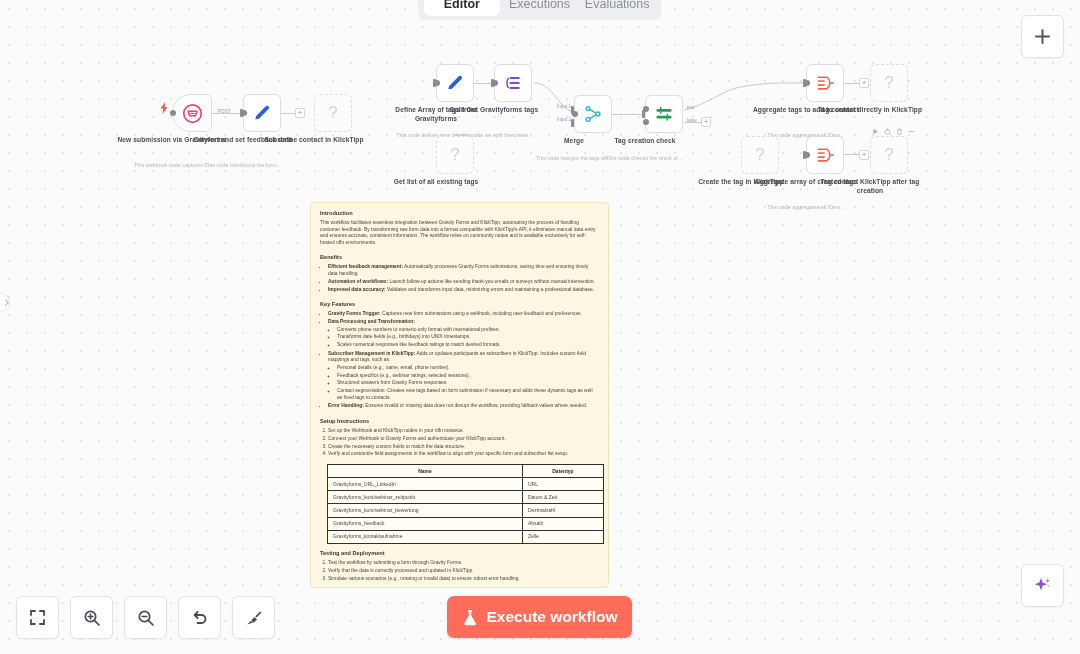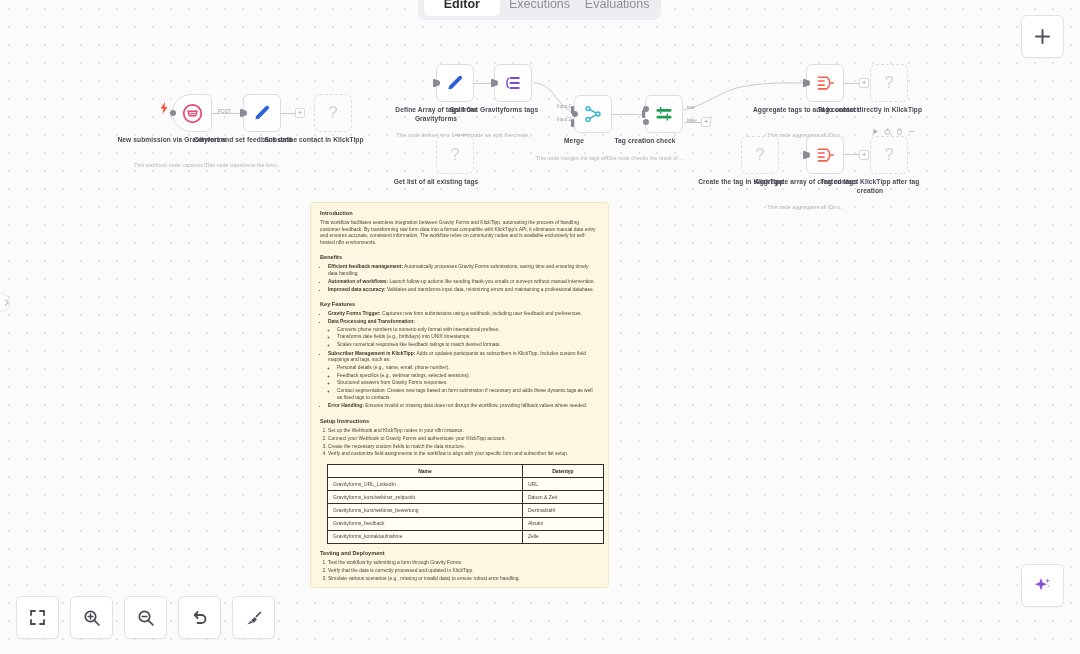--- a/index.html
+++ b/index.html
@@ -294,20 +294,26 @@
     </div>
     <div class="sqbtn">
       <svg width="18" height="18" viewBox="0 0 18 18" fill="#4a4a54">
         <path d="M15.2 2.4 L10.4 7.2 L11.6 8.4 L16.4 3.6 Z"></path>
         <path d="M9.6 8 L6.2 11.4 L8.6 13.8 L12 10.4 Z"></path>
         <path d="M5.6 12 L2.2 15.6 L8 13.4 Z"></path>
       </svg>
     </div>
   </div>
 
+  <button id="execute-btn">
+    <svg width="16" height="17" viewBox="0 0 16 17" fill="#fff">
+      <path d="M6 1 H10 V2.4 H9.2 V6.4 L13.6 14 A1.5 1.5 0 0 1 12.3 16.2 H3.7 A1.5 1.5 0 0 1 2.4 14 L6.8 6.4 V2.4 H6 Z"></path>
+    </svg>
+    <span>Execute workflow</span>
+  </button>
 
   <div class="wire" style="left:210px; top:113px; width:40px;"></div>
   <div class="wire" style="left:281px; top:113px; width:14px;"></div>
   <div class="wire" style="left:474px; top:83px; width:26px;"></div>
   <div class="wire" style="left:612px; top:114px; width:32px;"></div>
   <div class="wire" style="left:684px; top:122px; width:17px;"></div>
   <div class="wire" style="left:843px; top:83px; width:16px;"></div>
   <div class="wire" style="left:843px; top:154px; width:16px;"></div>
 
   <svg style="position:absolute; left:0; top:0; width:1080px; height:654px; pointer-events:none;">

